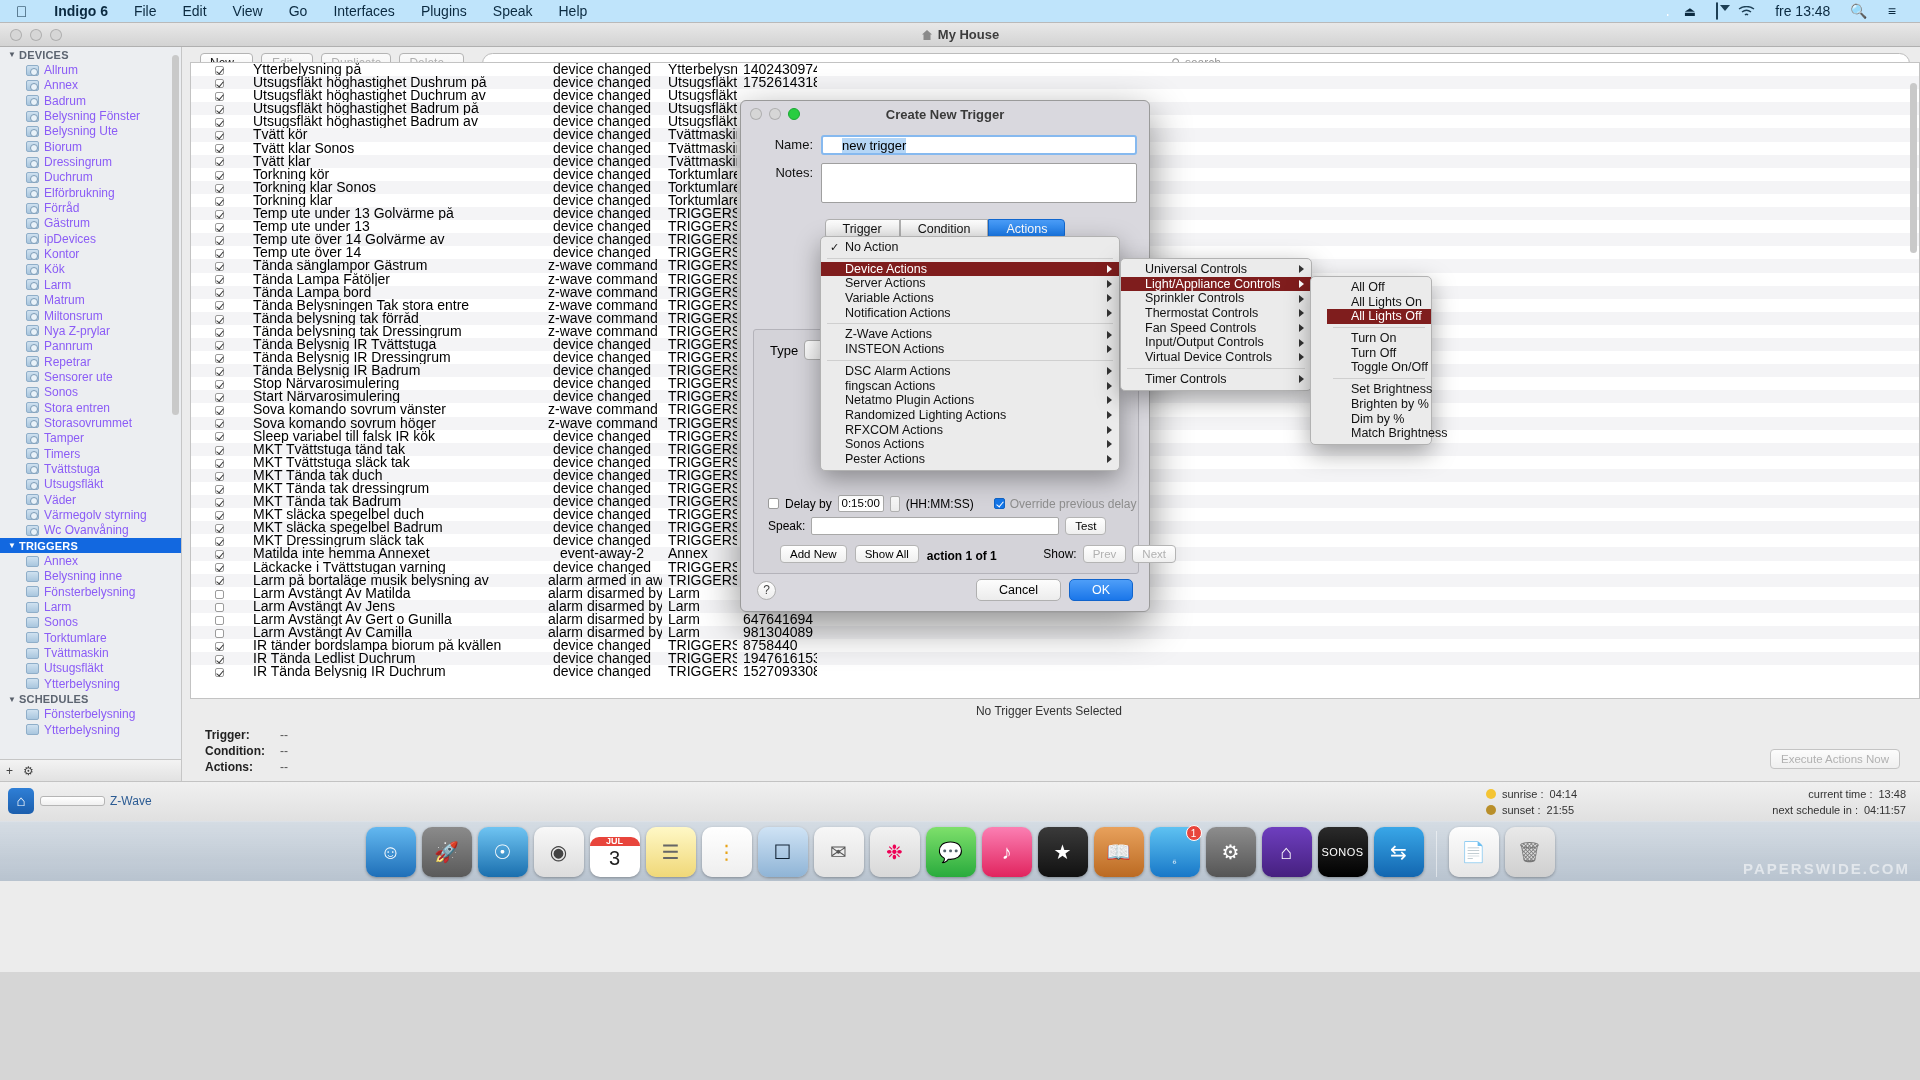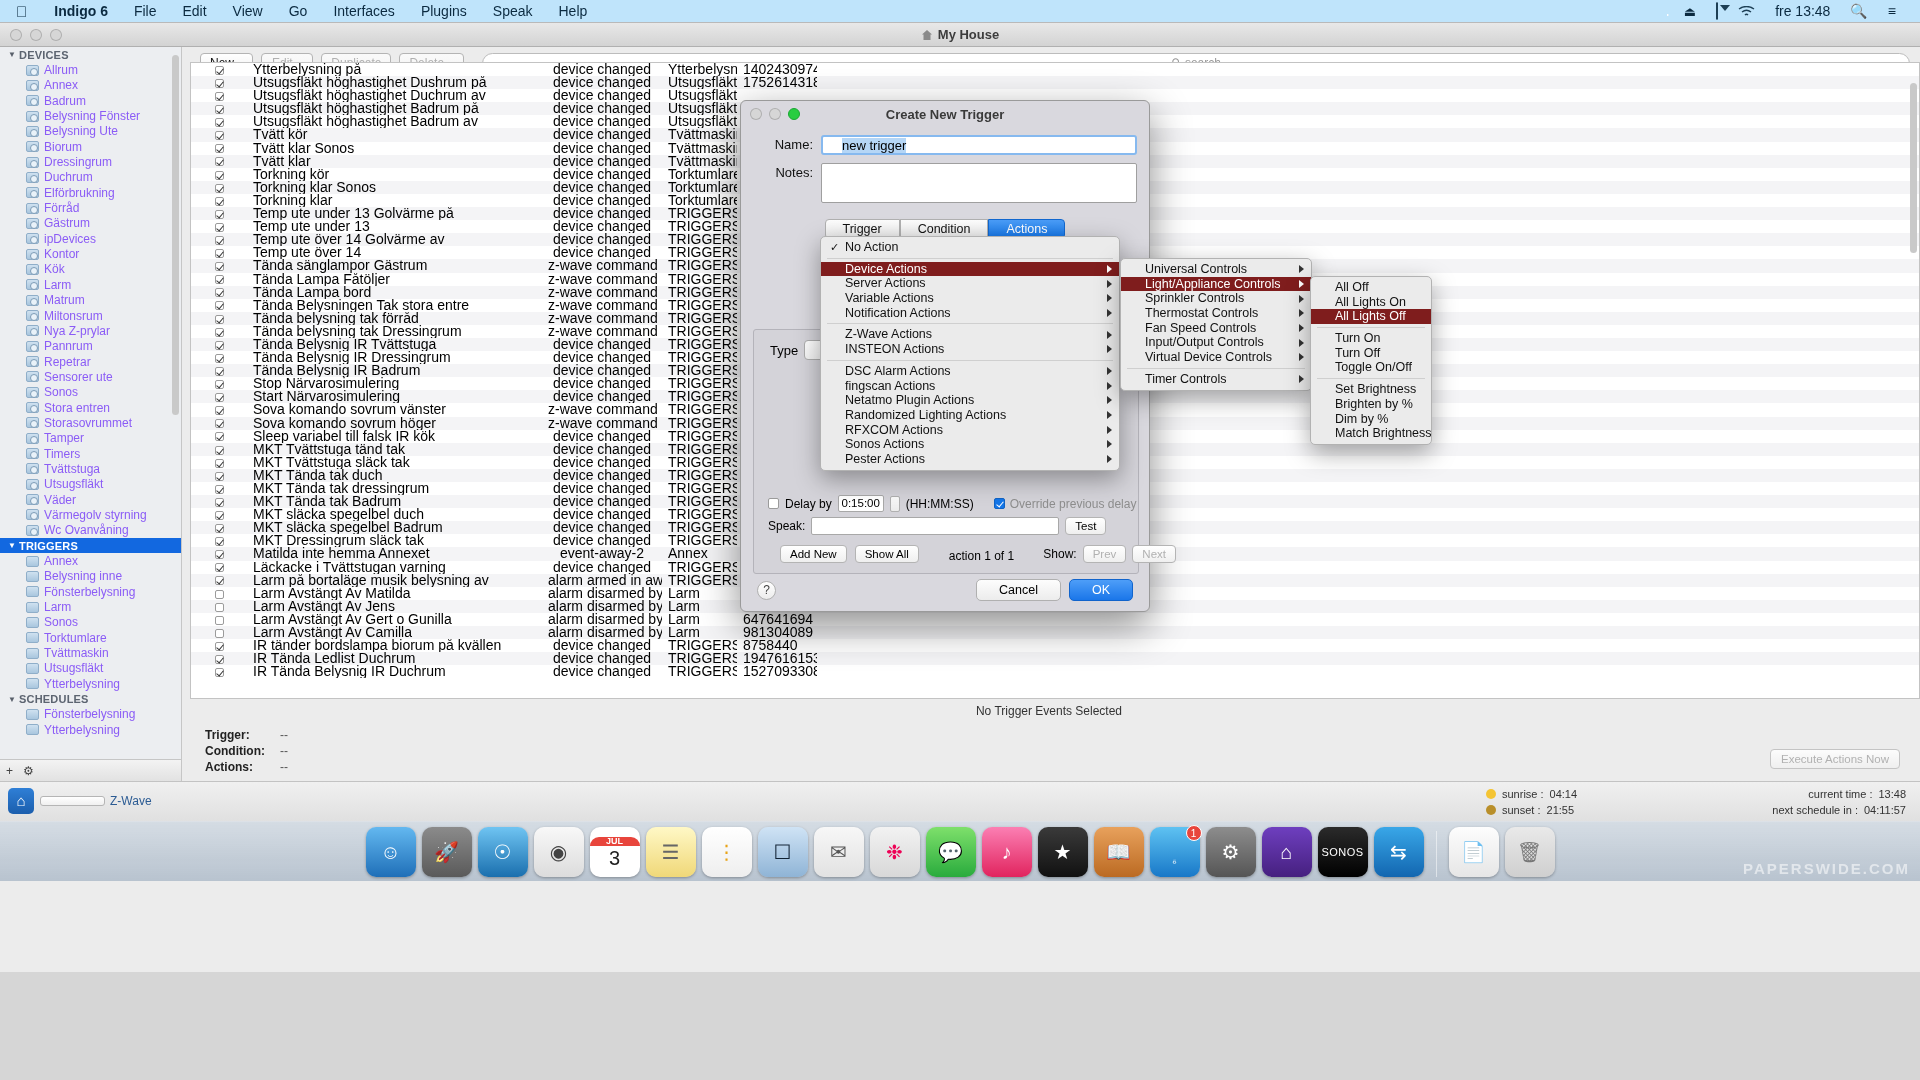--- a/index.html
+++ b/index.html
@@ -208,21 +208,21 @@
   .mrow{ height:14.7px; line-height:14.7px; padding:0 22px 0 24px; white-space:nowrap; position:relative; color:#111;}
   .mrow.hl{ background:#7f1d1d; color:#fff; }
   .mrow .chk{position:absolute;left:9px;top:0;font-size:11px;}
   .mrow .arr{position:absolute;right:7px;top:3.2px;width:0;height:0;
      border-top:4px solid transparent;border-bottom:4px solid transparent;border-left:5px solid #333;}
   .mrow.hl .arr{border-left-color:#fff;}
   .msep{height:1px;background:#cfcfcf;margin:3px 6px;}
 
   #menu1{ left:820px; top:236px; width:300px; }
   #menu2{ left:1120px; top:258px; width:192px; }
-  #menu3{ left:1310px; top:276px; width:122px; }
+  #menu3{ left:1310px; top:276px; width:122px;padding-left:16px; }
 </style>
 </head>
 <body>
 
 <div id="root">
 
   <div class="menubar">
     <span class="apple"></span>
     <span class="mi bold">Indigo 6</span>
     <span class="mi">File</span>
@@ -969,21 +969,21 @@
 
       <div class="speak-row">
         <span>Speak:</span>
         <span class="speak-fld"></span>
         <span class="sm-btn">Test</span>
       </div>
 
       <div class="act-row">
         <span class="sm-btn">Add New</span>
         <span class="sm-btn">Show All</span>
-        <span style="font-weight:normal;margin-left:22px">action 1 of 1</span>
+        <span style="font-weight:bold;">action 1 of 1</span>
         <span style="margin-left:auto;display:flex;align-items:center;gap:6px">
           <span>Show:</span>
           <span class="sm-btn" style="color:#b1b1b1">Prev</span>
           <span class="sm-btn" style="color:#b1b1b1">Next</span>
         </span>
       </div>
     </div>
 
     <div class="dlg-foot">
       <span class="help">?</span>

